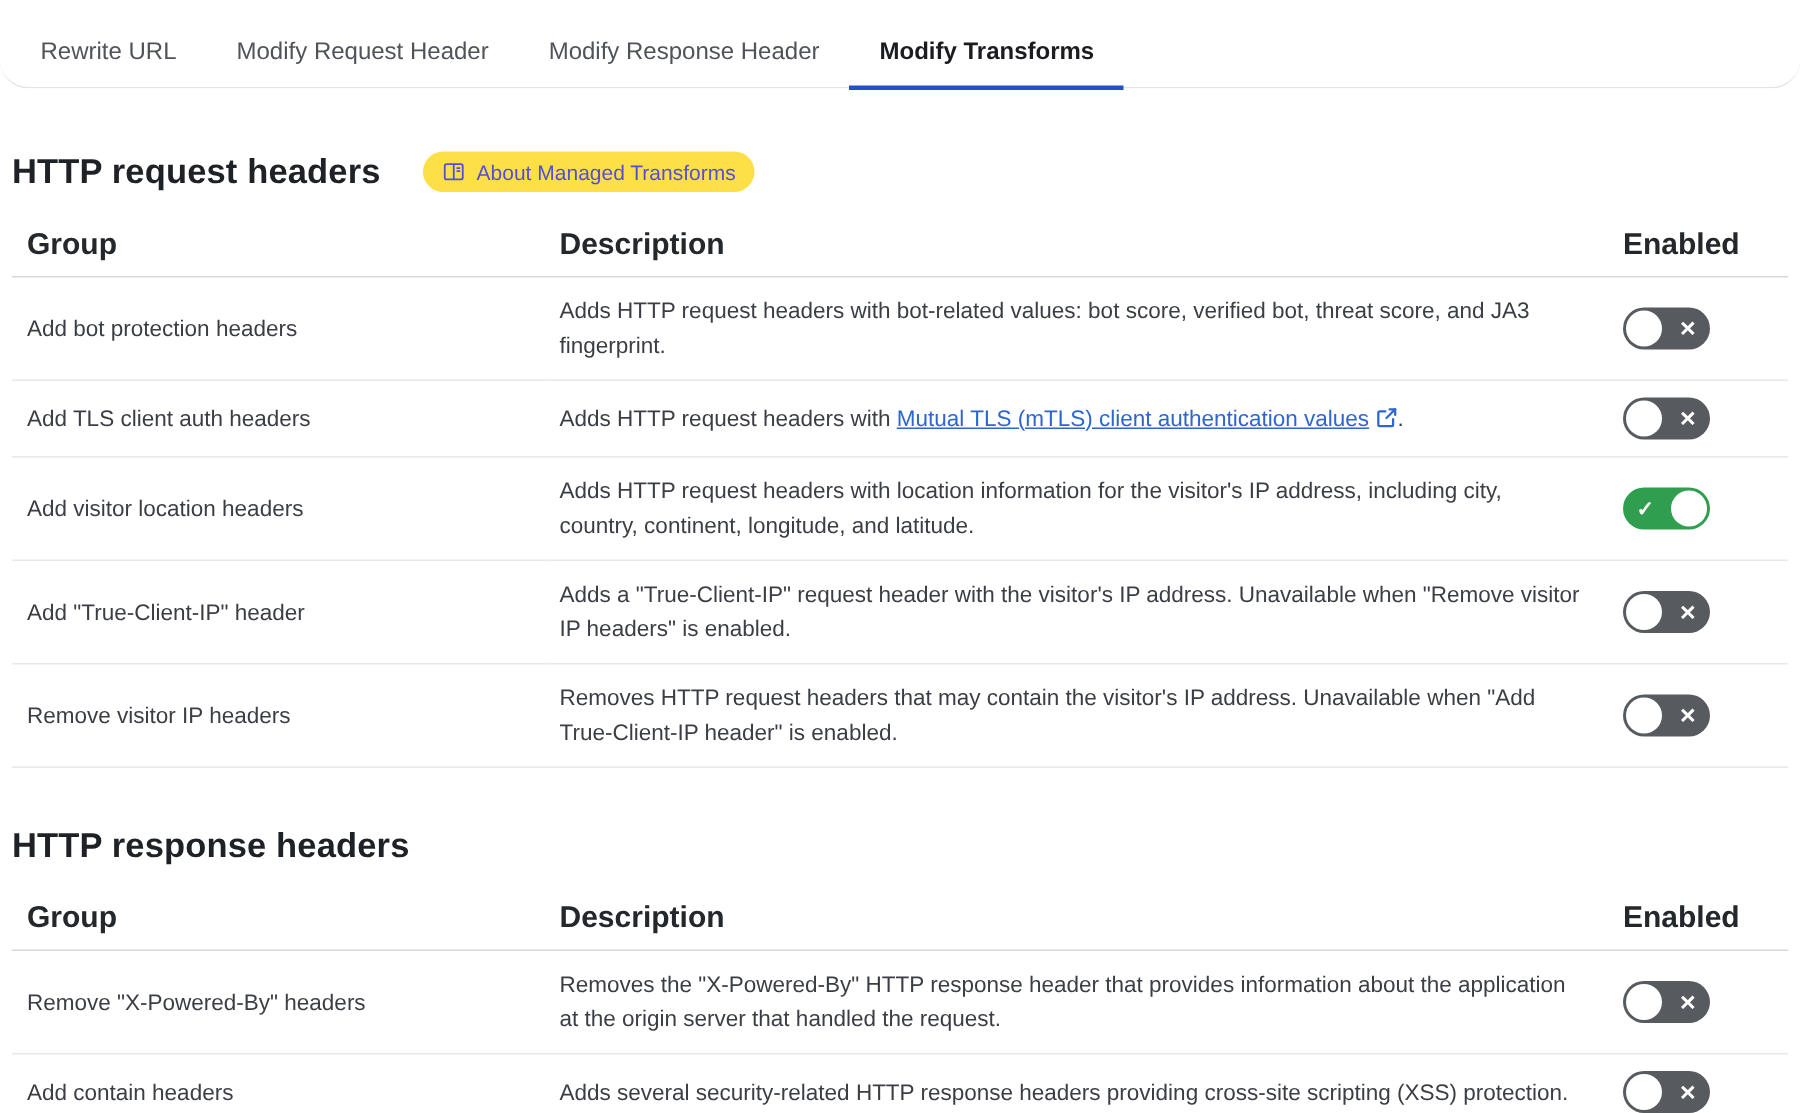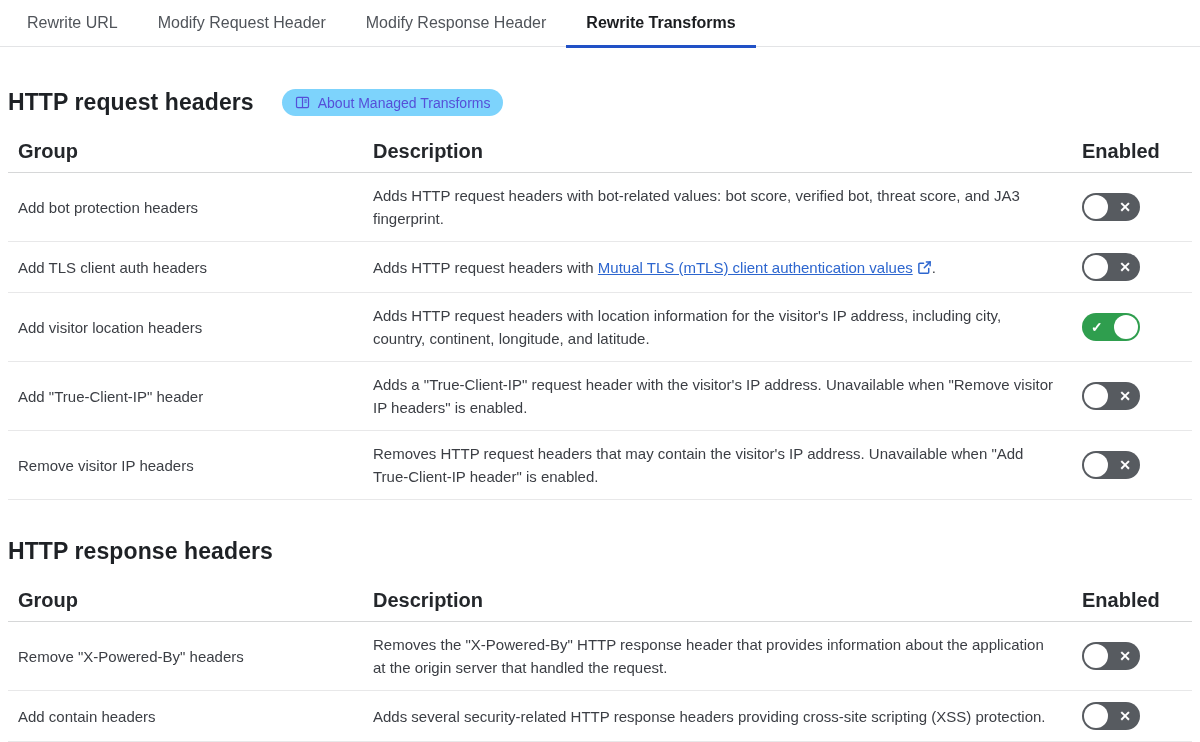--- a/index.html
+++ b/index.html
@@ -9,23 +9,24 @@
     height: 742px;
     font-family: "Liberation Sans", sans-serif;
     color: #3b3e44;
     overflow: hidden;
   }
 
   
   .tabbar {
     display: flex;
     align-items: flex-end;
-    height: 47px;
+    height: 59px;
     padding-left: 7px;
     border-bottom: 1px solid #e3e4e6;
+    border-radius: 19px;
   }
   .tab {
     position: relative;
     padding: 0 20px 14px;
     font-size: 16px;
     color: #50545a;
     cursor: pointer;
     white-space: nowrap;
   }
   .tab.active {
@@ -53,21 +54,21 @@
   h2 {
     font-size: 23px;
     font-weight: 700;
     color: #1e2125;
     letter-spacing: .1px;
   }
   .badge {
     display: inline-flex;
     align-items: center;
     gap: 8px;
-    background: #7dd3fc;
+    background: #fde047;
     color: #554fd8;
     font-size: 14px;
     line-height: 1;
     padding: 6px 13px;
     border-radius: 15px;
     cursor: pointer;
     white-space: nowrap;
   }
   .badge svg { display: block; }
 
@@ -139,21 +140,21 @@
   .toggle.on .knob { right: 2px; }
   .toggle.on .glyph { left: 9px; }
 </style>
 </head>
 <body>
 
 <nav class="tabbar">
     <div class="tab">Rewrite URL</div>
     <div class="tab">Modify Request Header</div>
     <div class="tab">Modify Response Header</div>
-    <div class="tab active">Rewrite Transforms</div>
+    <div class="tab active">Modify Transforms</div>
   </nav>
 
 <main>
 
   <section>
     <div class="section-head">
       <h2>HTTP request headers</h2>
       <span class="badge">
         <svg width="15" height="15" viewBox="0 0 16 16" fill="none" stroke="#554fd8" stroke-width="1.3">
           <rect x="1.6" y="2.6" width="12.8" height="10.8" rx="1.4"></rect>

